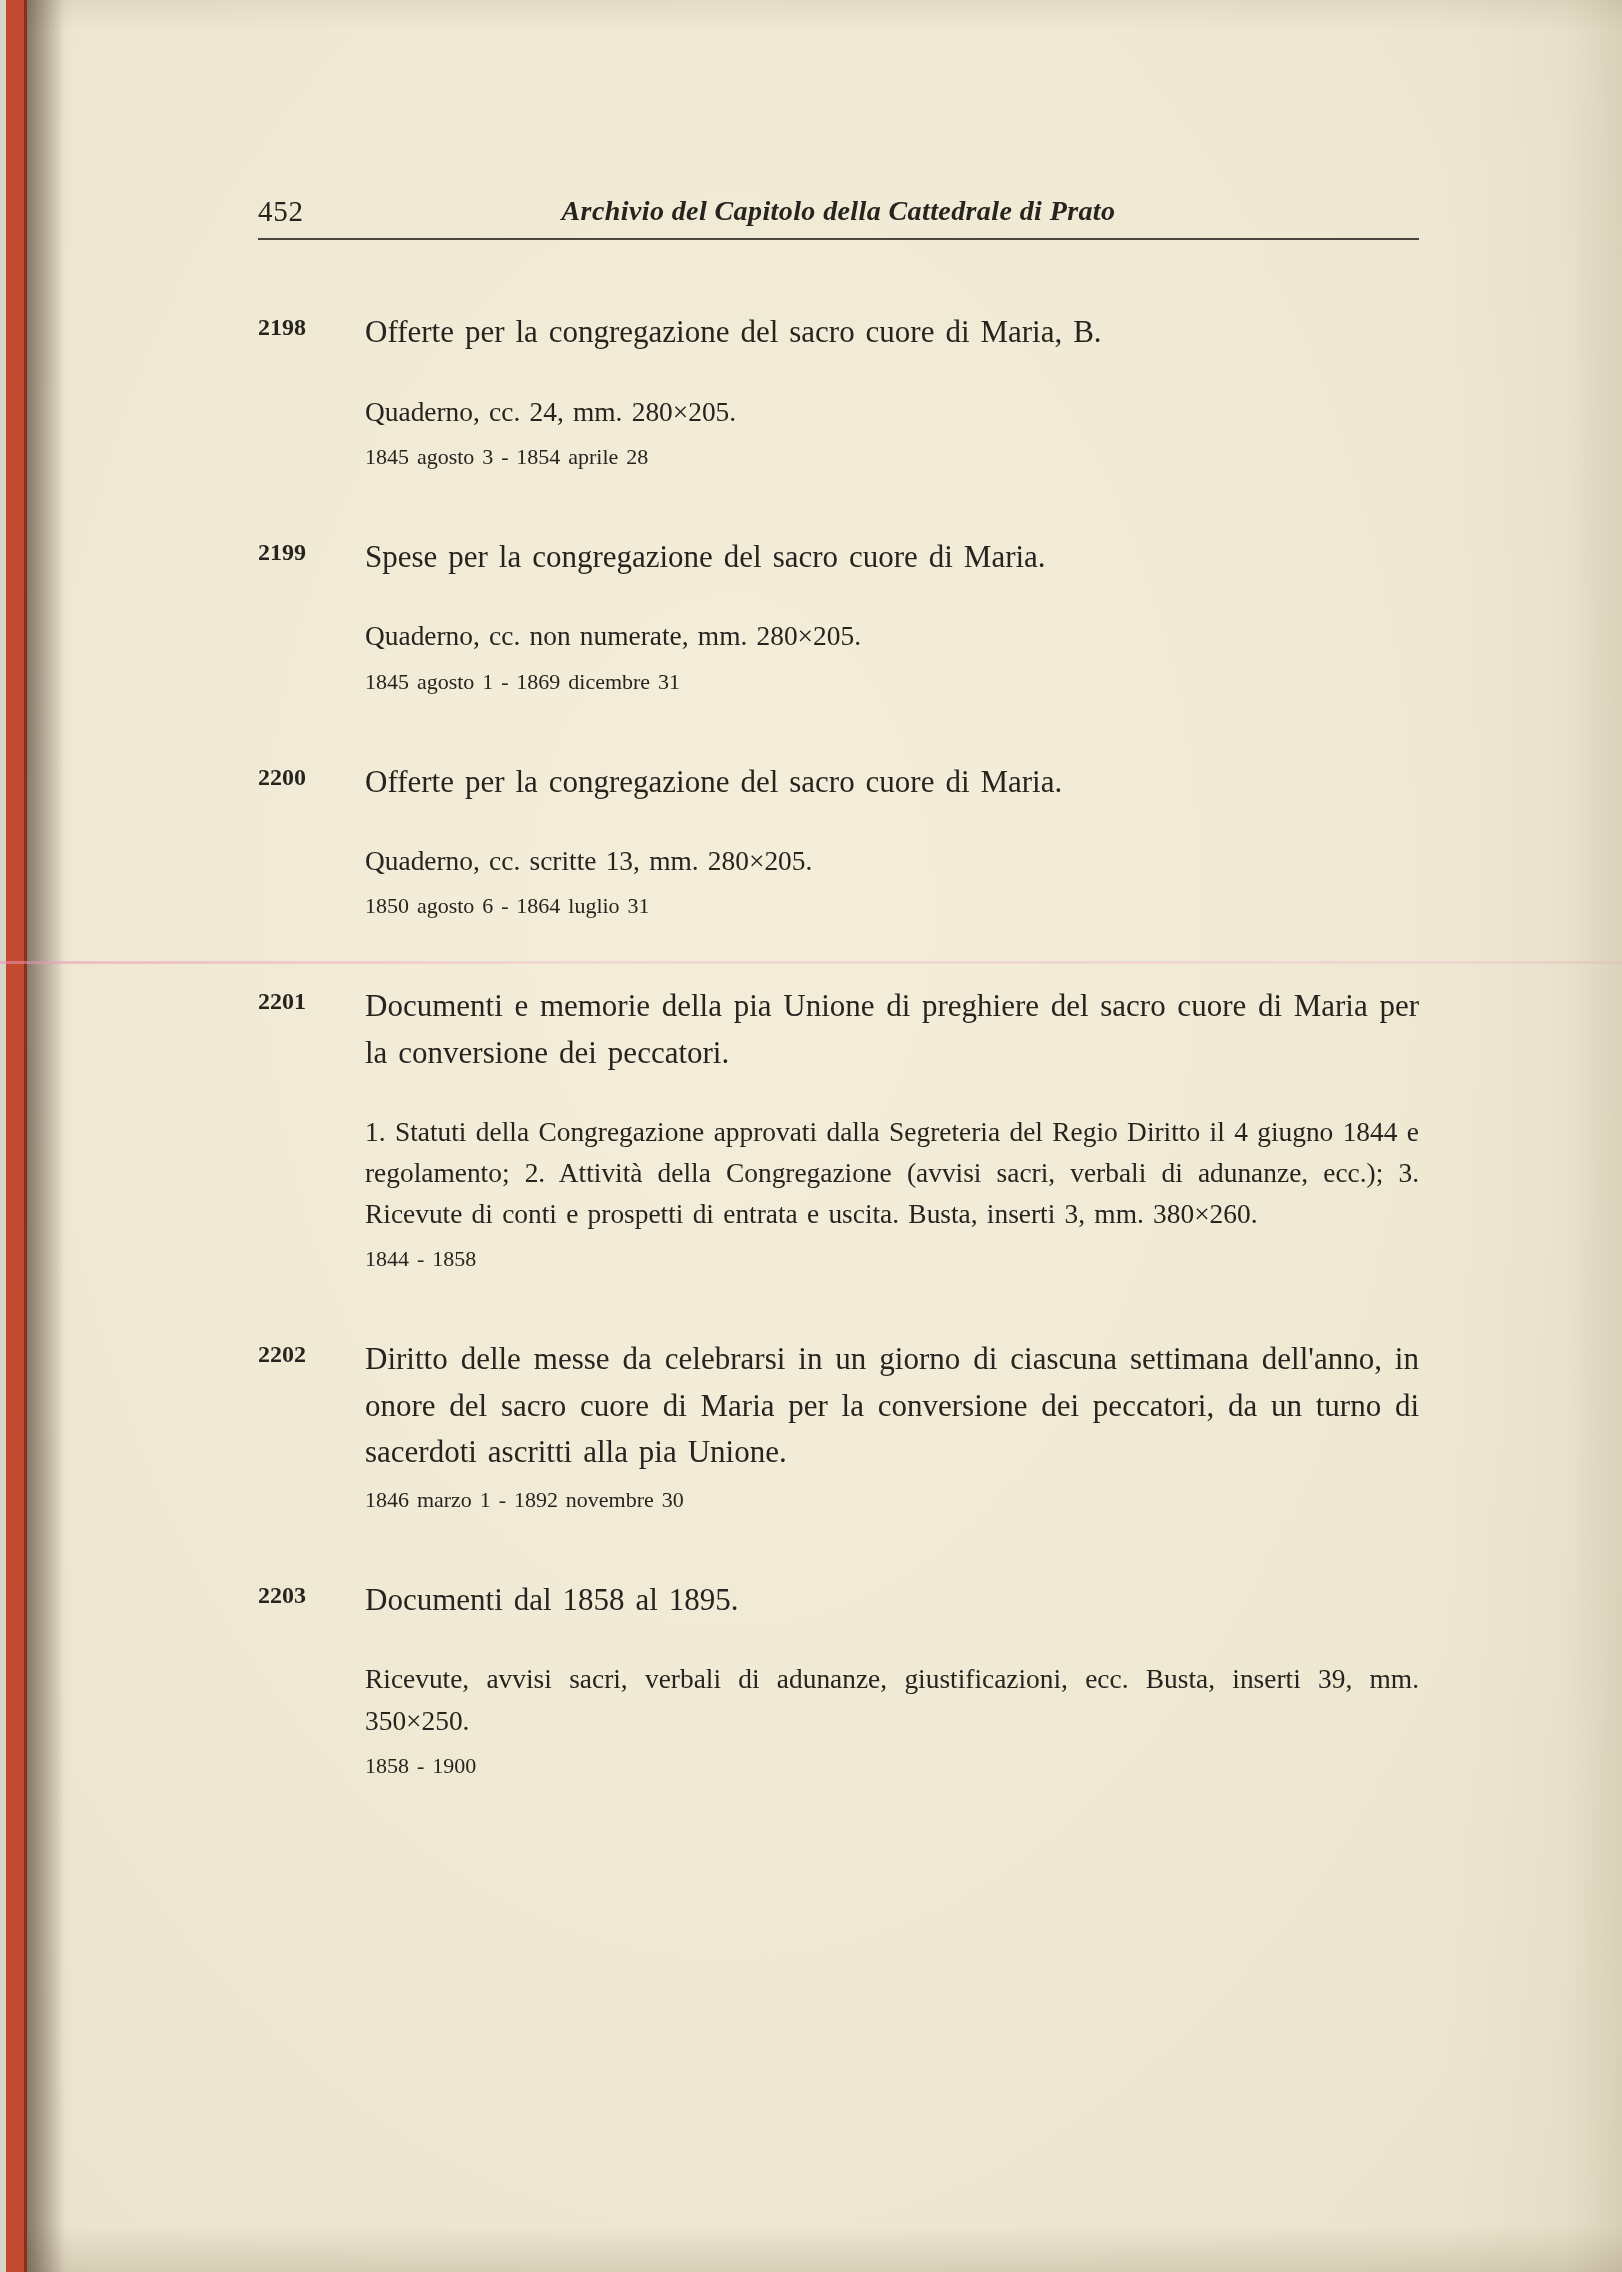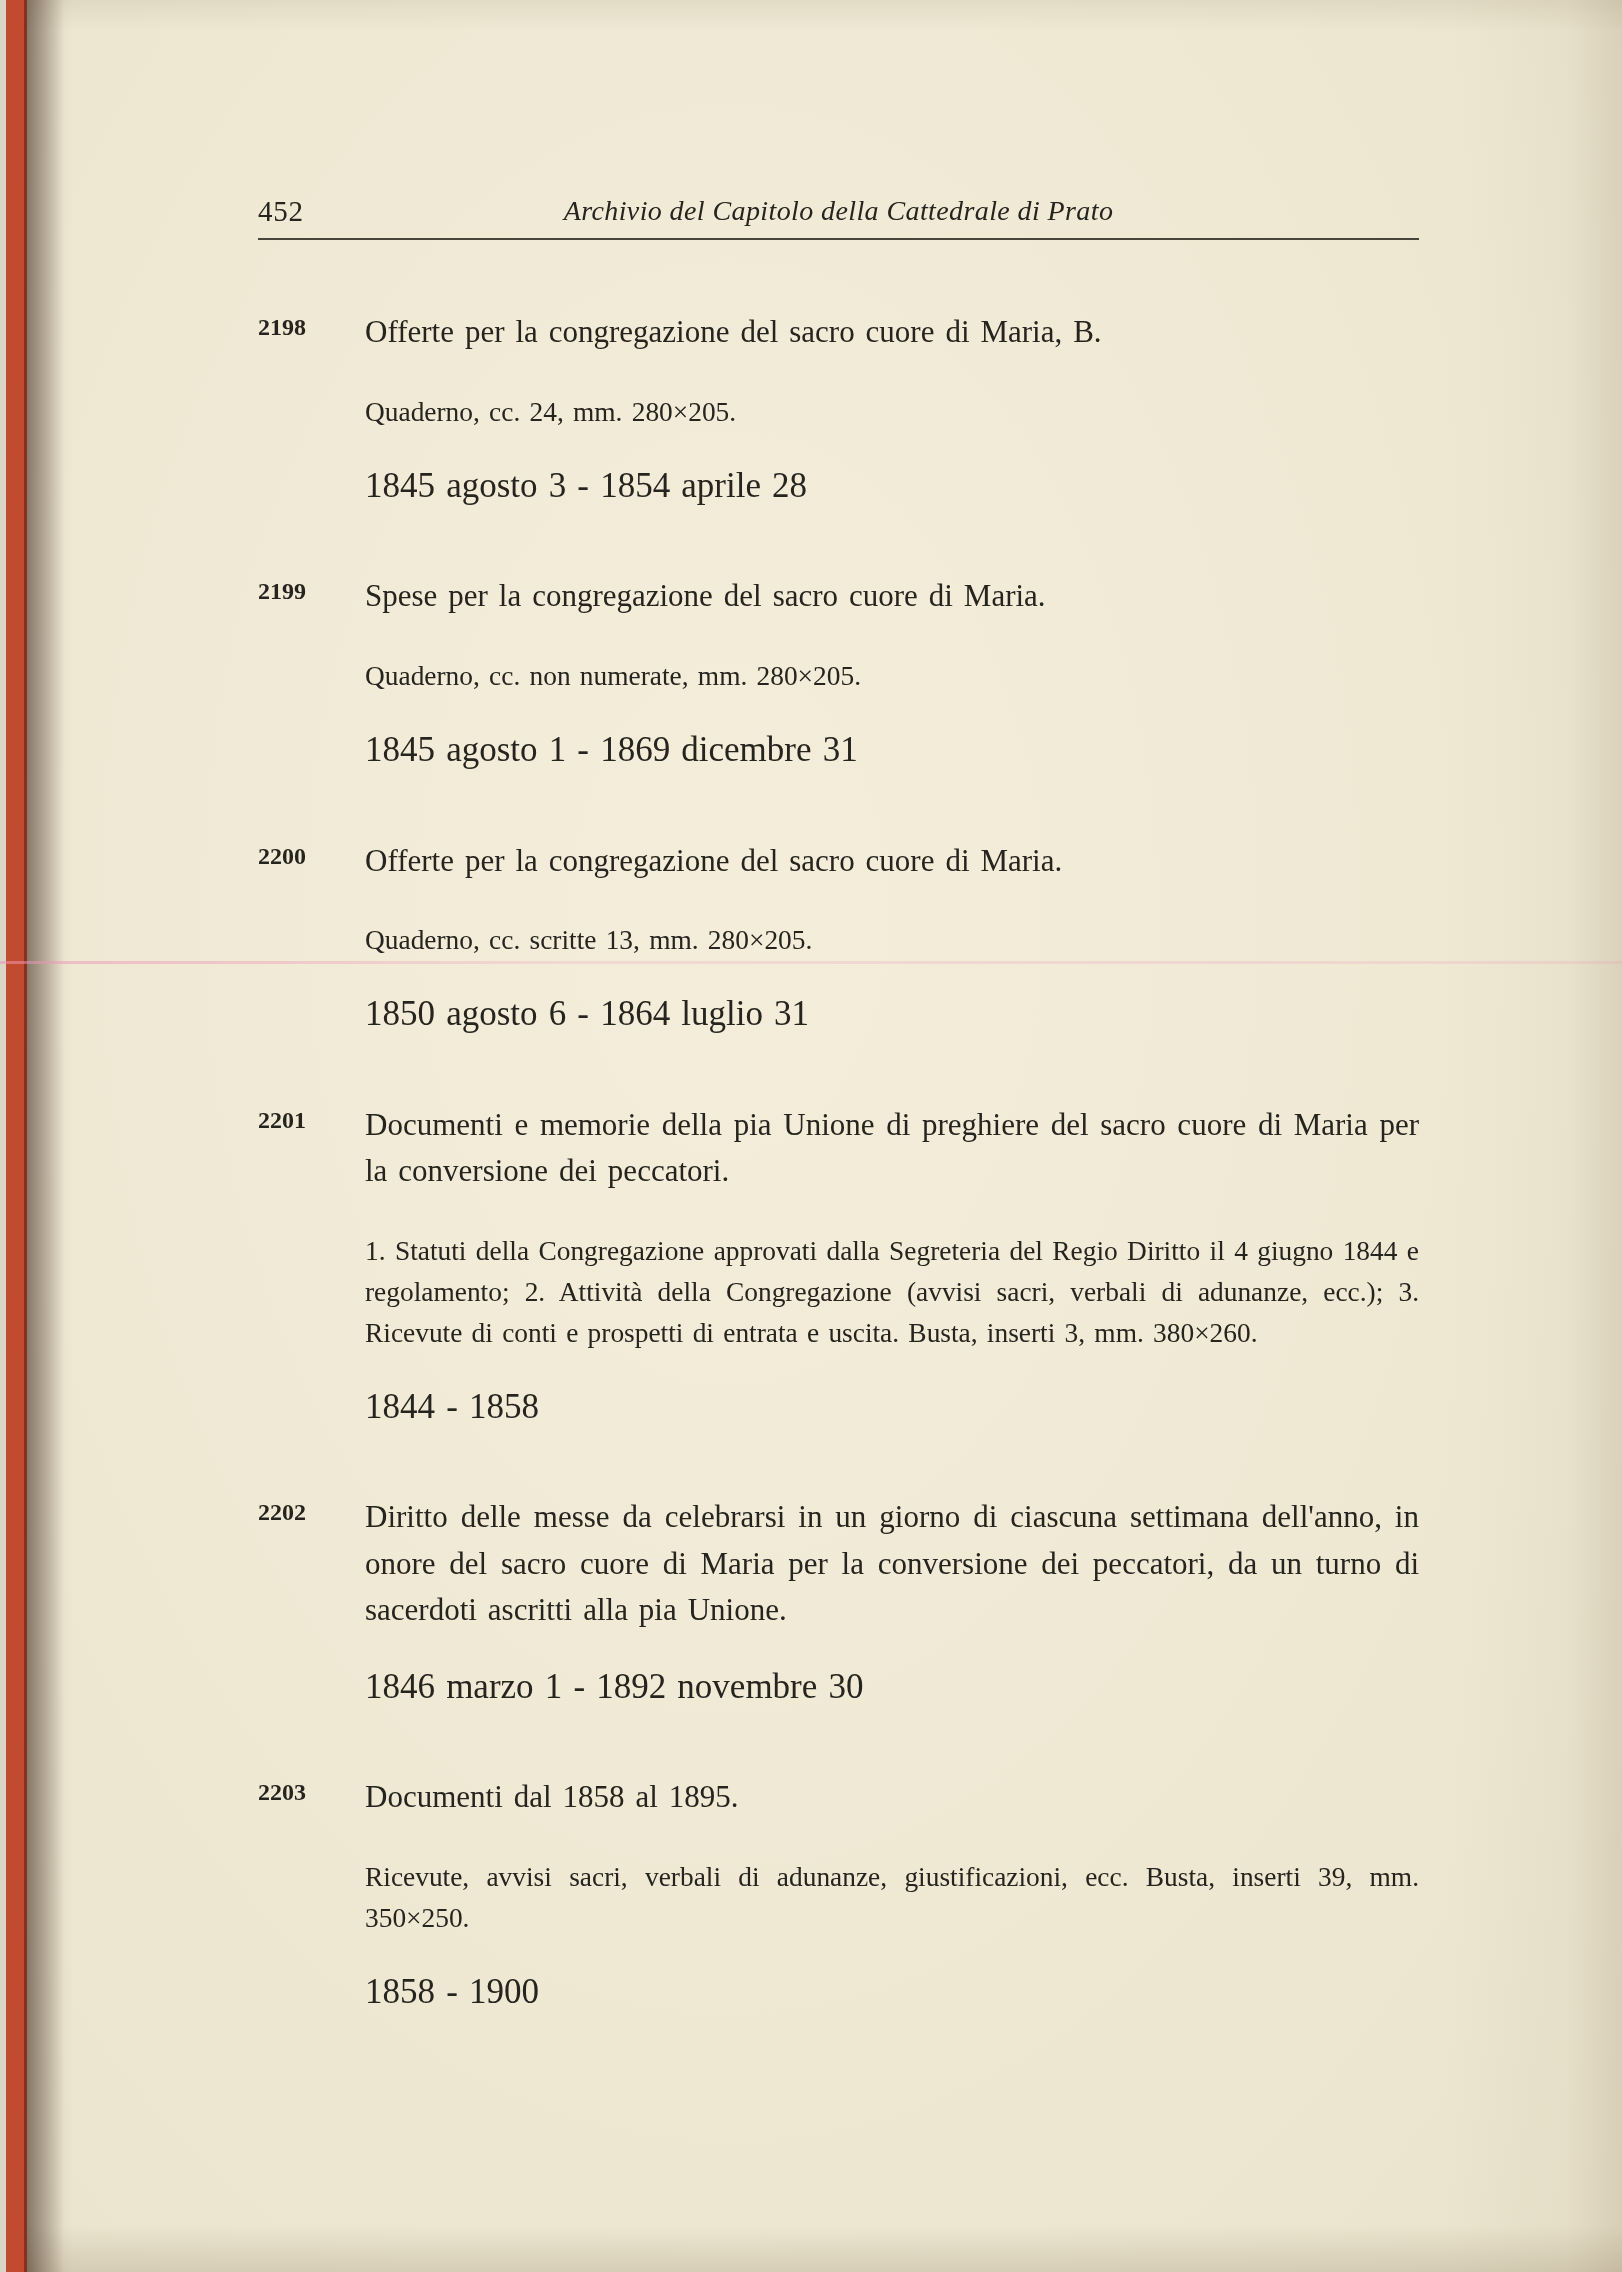--- a/index.html
+++ b/index.html
@@ -88,21 +88,21 @@
   .page-number {
     position: absolute;
     left: 0;
     top: 0;
     font-size: 29px;
     letter-spacing: 0.8px;
   }
   .header-title {
     text-align: center;
     font-style: italic;
-    font-weight: normal;
+    font-weight: bold;
     font-size: 28px;
     letter-spacing: 0.4px;
   }
 
   
   .entry {
     display: flex;
     margin-bottom: 61px;
   }
   .entry-number {
@@ -123,23 +123,23 @@
     word-spacing: 3.2px;
   }
   .entry-physical {
     font-size: 27.4px;
     line-height: 1.5;
     margin-top: 36px;
     text-align: justify;
     word-spacing: 2.4px;
   }
   .entry-dates {
-    font-size: 35px;
-    line-height: 1.5;
-    margin-top: 27px;
+    font-size: 22px;
+    line-height: 1.5;
+    margin-top: 7px;
     word-spacing: 2.4px;
   }
 </style>
 </head>
 <body>
 
 <div class="page-surface"></div>
 <div class="book-edge"></div>
 <div class="book-edge-shadow"></div>
 <div class="scan-artifact-line"></div>

